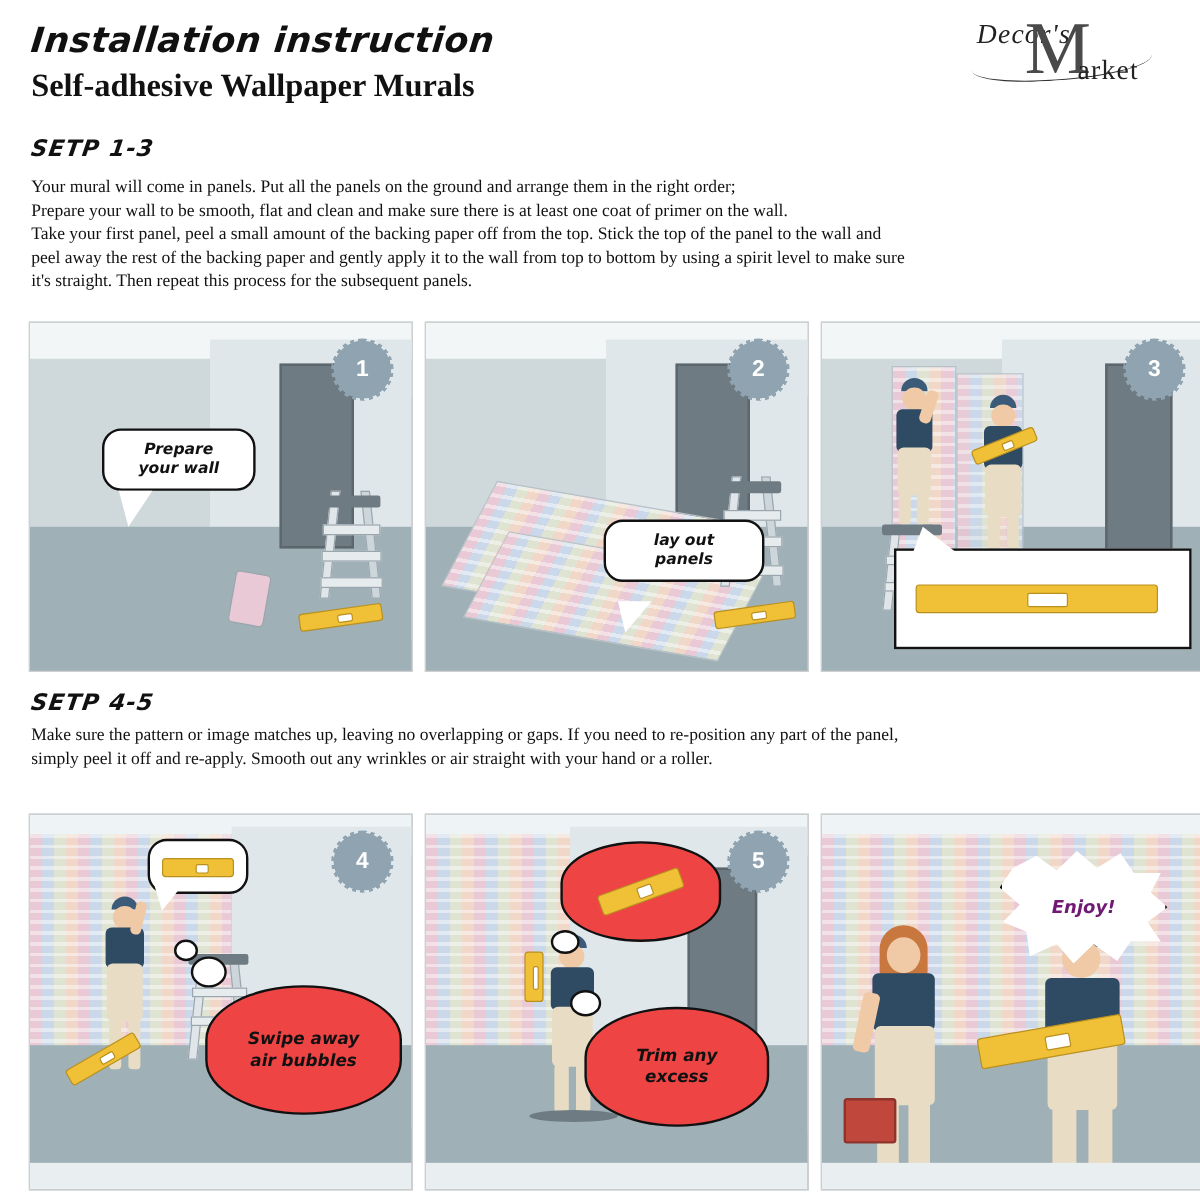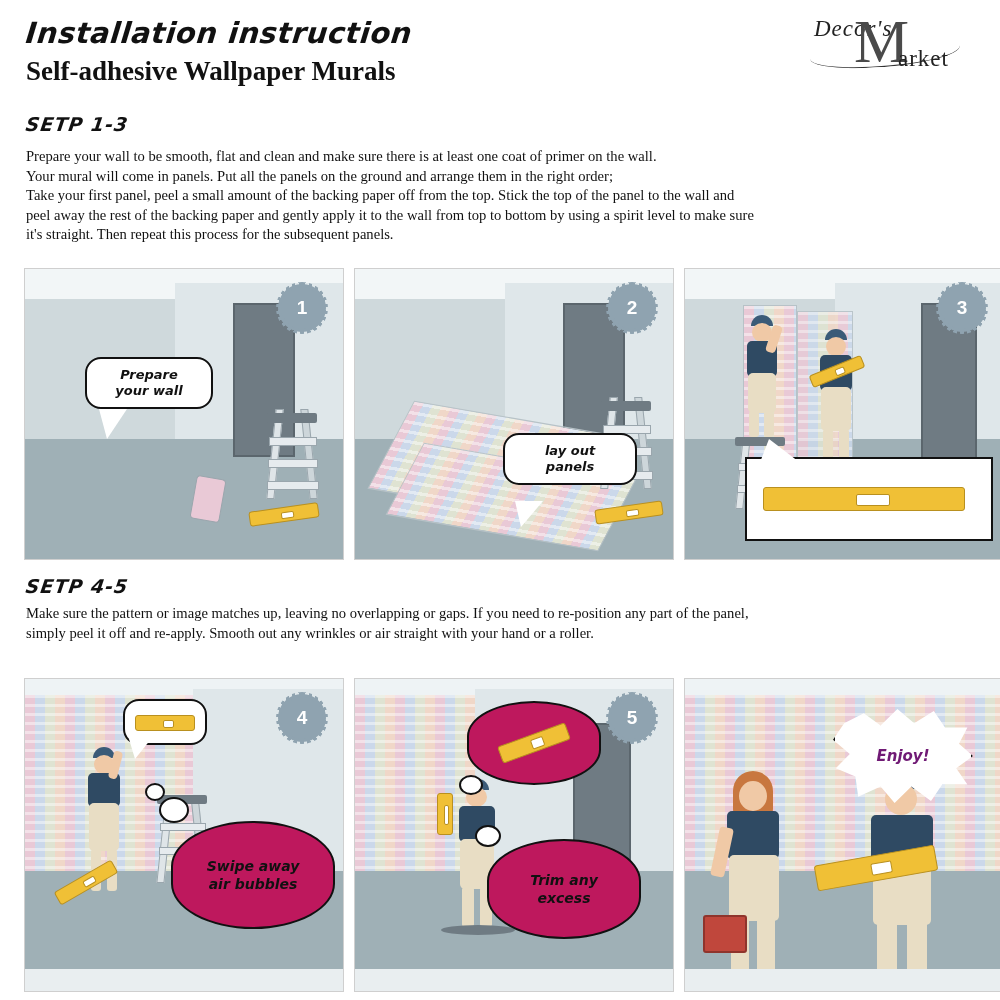--- a/index.html
+++ b/index.html
@@ -104,21 +104,21 @@
   
   .bubble{
     position:absolute;background:#fff;border:2px solid #111;
     border-radius:16px;padding:8px 12px;
     font-family:"DejaVu Sans", sans-serif;
     font-style:italic;font-weight:bold;
     font-size:13px;line-height:16px;text-align:center;color:#111;
     z-index:8;
   }
   .cloud{
-    position:absolute;background:#be185d;border:2px solid #111;
+    position:absolute;background:#ef4444;border:2px solid #111;
     border-radius:50%/42%;
     font-family:"DejaVu Sans", sans-serif;
     font-style:italic;font-weight:bold;font-size:14px;line-height:18px;
     color:#111;text-align:center;
     display:flex;align-items:center;justify-content:center;
     z-index:8;
   }
   .cloud-dot{position:absolute;background:#fff;border:2px solid #111;border-radius:50%;z-index:7;}
 
   .burst{
@@ -166,22 +166,22 @@
 
   <div class="logo">
     <div class="swoosh"></div>
     <div class="decors">Decor's</div>
     <div class="bigm">M</div>
     <div class="arket">arket</div>
   </div>
 
   <div style="position:absolute;left:26px;top:113px;" class="step-head">SETP 1-3</div>
   <div style="position:absolute;left:26px;top:147px;width:950px;" class="para">
+    <div>Your mural will come in panels. Put all the panels on the ground and arrange them in the right order;</div>
     <div>Prepare your wall to be smooth, flat and clean and make sure there is at least one coat of primer on the wall.</div>
-    <div>Your mural will come in panels. Put all the panels on the ground and arrange them in the right order;</div>
     <div>Take your first panel, peel a small amount of the backing paper off from the top. Stick the top of the panel to the wall and</div>
     <div>peel away the rest of the backing paper and gently apply it to the wall from top to bottom by using a spirit level to make sure</div>
     <div>it's straight. Then repeat this process for the subsequent panels.</div>
   </div>
 
   <div class="row" style="left:24px;top:268px;">
 
     <div class="panel">
       <div class="ceiling"></div>
       <div style="position:absolute;left:0;top:0;width:100%;height:30px;background:#f2f6f7;"></div>

